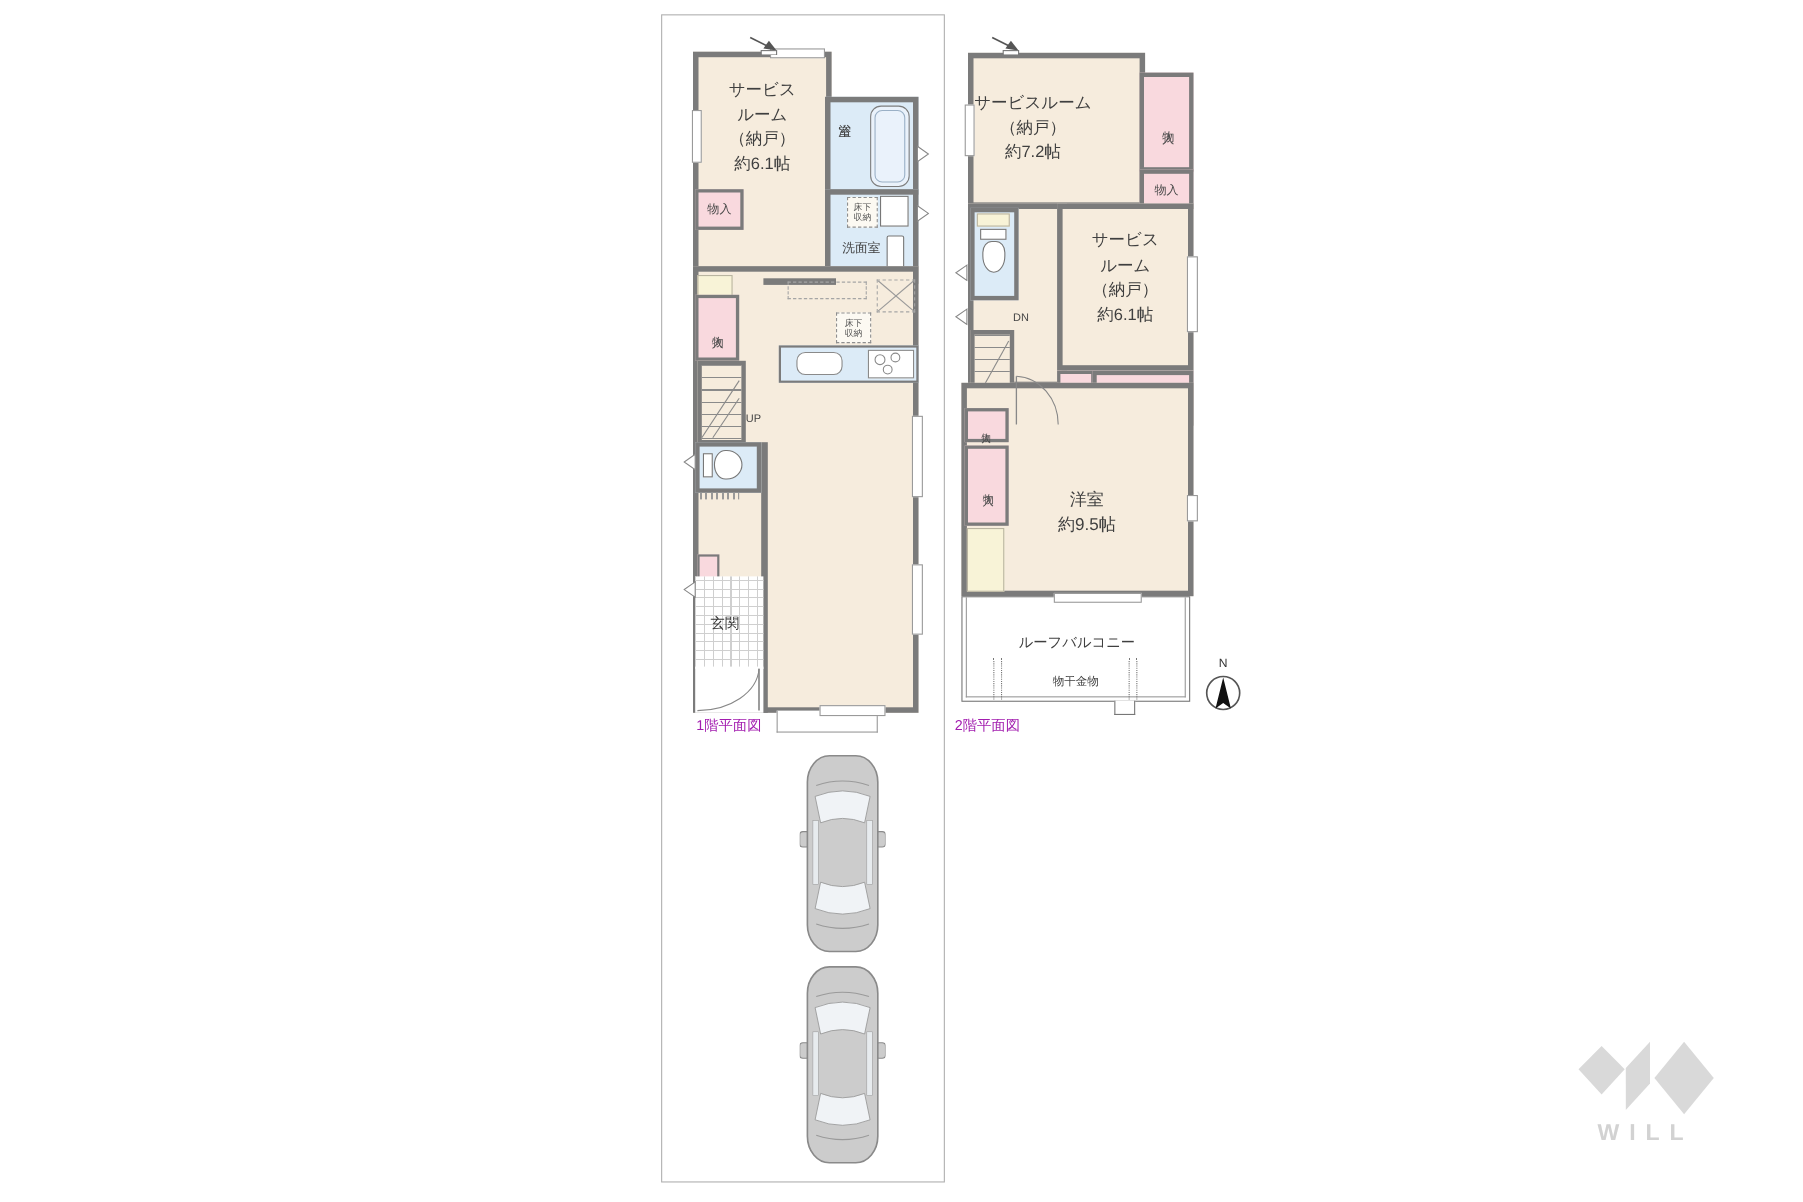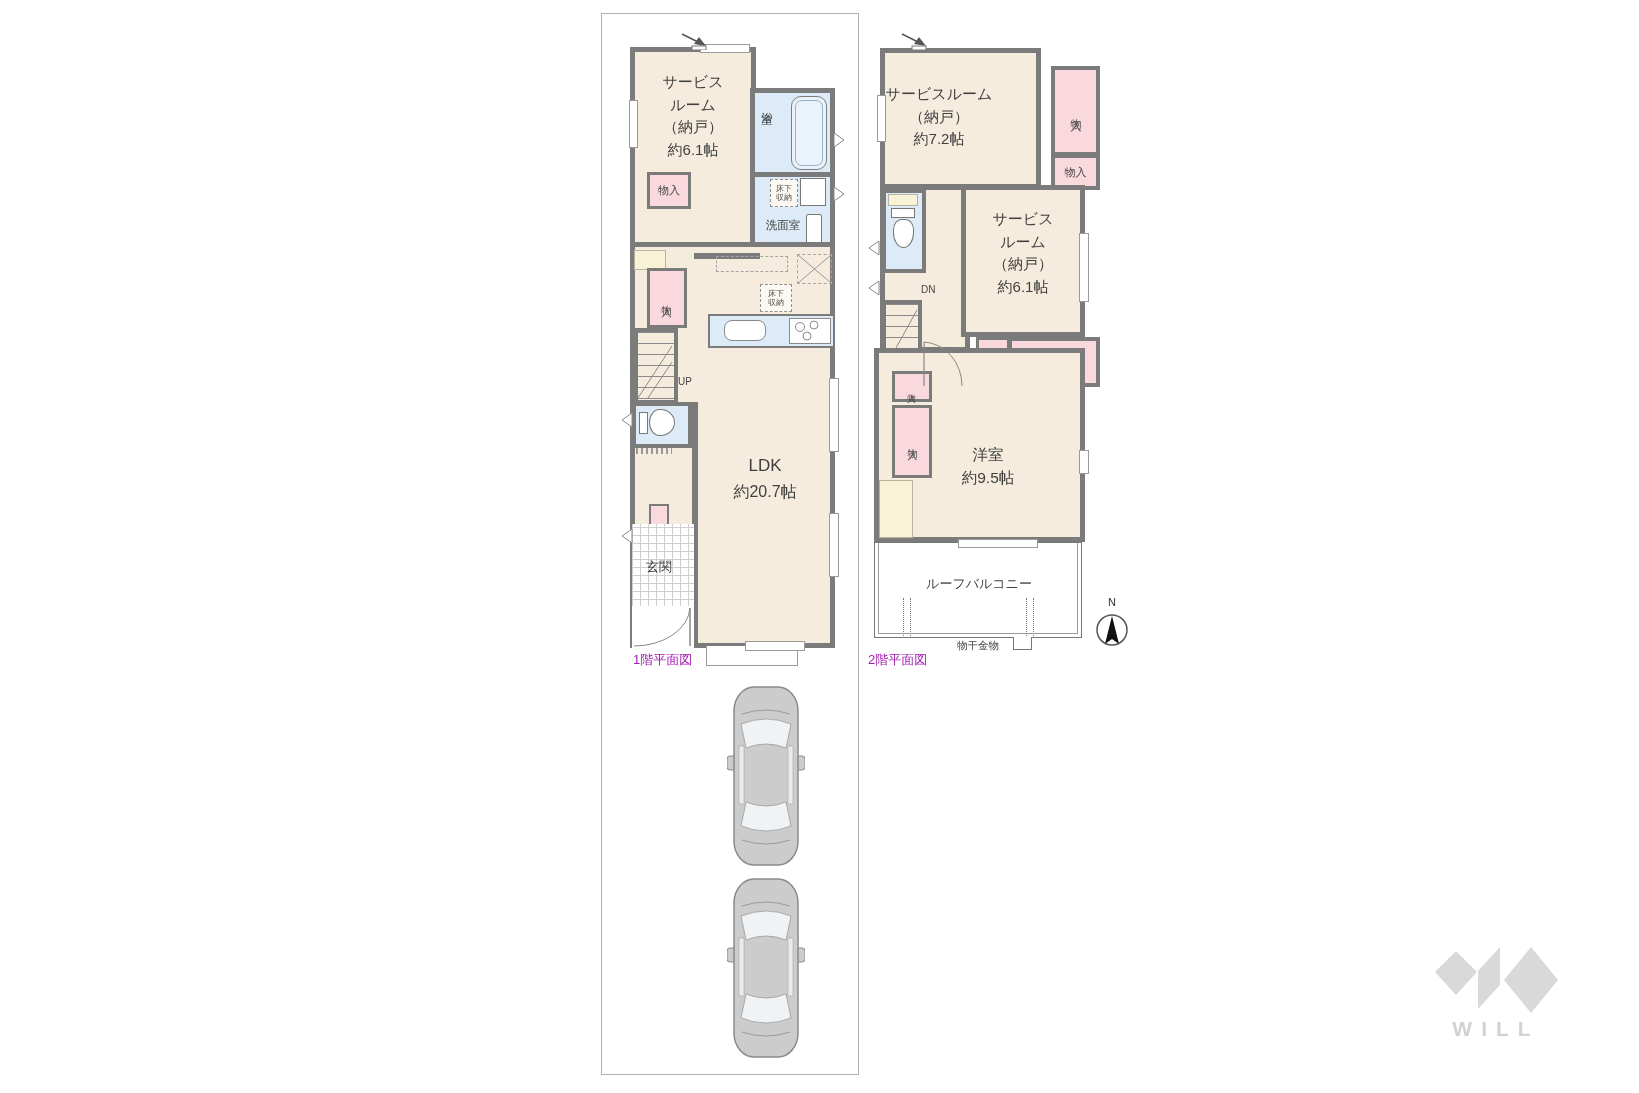--- a/index.html
+++ b/index.html
@@ -2,21 +2,21 @@
 <html><head>
 <meta charset="utf-8">
 <style>
   html,body{margin:0;padding:0;background:#fff;}
   #canvas{position:relative;width:1639px;height:1093px;background:#fff;overflow:hidden;
           font-family:"Liberation Sans","DejaVu Sans",sans-serif;color:#3f3f3f;}
   .abs{position:absolute;box-sizing:border-box;}
   .room{position:absolute;box-sizing:border-box;border:5px solid #7b7b7b;background:#f6ecdd;}
   .wet{background:#dcebf7;}
   .closet{position:absolute;box-sizing:border-box;border:3px solid #7b7b7b;background:#f9d9de;
-          display:flex;align-items:center;justify-content:center;font-size:11px;color:#4a4a4a;margin-left:15px;}
+          display:flex;align-items:center;justify-content:center;font-size:11px;color:#4a4a4a;}
   .vtext{writing-mode:vertical-rl;text-orientation:upright;letter-spacing:1px;}
   .rlabel{position:absolute;display:flex;flex-direction:column;align-items:center;justify-content:center;
           text-align:center;color:#3f3f3f;line-height:1.5;font-size:15px;}
   .tinybox{position:absolute;box-sizing:border-box;border:1.5px dashed #8f8f8f;background:#fcf9f2;
            display:flex;flex-direction:column;align-items:center;justify-content:center;
            font-size:8px;line-height:1.15;color:#555;}
   .wall{position:absolute;background:#7b7b7b;}
   .window{position:absolute;background:#fff;border:1px solid #9a9a9a;}
   .stairs{position:absolute;box-sizing:border-box;background-color:#f6ecdd;
           background-image:repeating-linear-gradient(to bottom,#8a8a8a 0 1px,transparent 1px 11px);
@@ -112,24 +112,20 @@
     <span>収納</span>
   </div>
   <div class="dashline" style="left:797px;top:254px;width:35px;height:30px;">
     <svg width="33" height="28">
       <line x1="0" y1="0" x2="33" y2="28" stroke="#999" stroke-width="1"></line>
       <line x1="33" y1="0" x2="0" y2="28" stroke="#999" stroke-width="1"></line>
     </svg>
   </div>
   <div class="dashline" style="left:716px;top:256px;width:72px;height:16px;"></div>
 
-  <div class="rlabel" style="left:695px;top:450px;width:140px;height:56px;font-size:17px;line-height:1.6;">
-    <div>LDK</div>
-    <div style="font-size:16px;">約20.7帖</div>
-  </div>
 
   <div class="abs" style="left:706px;top:646px;width:92px;height:20px;background:#fff;border:1.5px solid #999;border-top:none;"></div>
 
   <div class="window" style="left:629px;top:100px;width:7px;height:46px;"></div>
   <div class="window" style="left:700px;top:44px;width:48px;height:7px;"></div>
   <div class="window" style="left:829px;top:378px;width:8px;height:72px;"></div>
   <div class="window" style="left:829px;top:513px;width:8px;height:62px;"></div>
   <div class="window" style="left:745px;top:641px;width:58px;height:8px;"></div>
   <svg class="abs" style="left:833px;top:132px;" width="12" height="16">
     <polygon points="1,1 11,8 1,15" fill="#fff" stroke="#888" stroke-width="1"></polygon>
@@ -205,21 +201,21 @@
   </div>
   <svg class="abs" style="left:922px;top:340px;" width="42" height="48">
     <path d="M2,2 A40,44 0 0 1 40,46" fill="none" stroke="#888" stroke-width="1"></path>
     <line x1="2" y1="2" x2="2" y2="46" stroke="#888" stroke-width="1.2"></line>
   </svg>
 
   <div class="abs" style="left:874px;top:542px;width:208px;height:96px;background:#fff;border:1.5px solid #777;">
     <div class="abs" style="left:3px;right:3px;top:0;bottom:3px;border:1px solid #999;border-top:none;"></div>
   </div>
   <div class="abs" style="left:904px;top:575px;width:150px;text-align:center;font-size:13px;">ルーフバルコニー</div>
-  <div class="abs" style="left:938px;top:613px;width:80px;text-align:center;font-size:10.5px;margin-top:26px;">物干金物</div>
+  <div class="abs" style="left:938px;top:613px;width:80px;text-align:center;font-size:10.5px;">物干金物</div>
   <div class="dotpost" style="left:903px;top:598px;width:8px;height:38px;"></div>
   <div class="dotpost" style="left:1026px;top:598px;width:8px;height:38px;"></div>
   <div class="abs" style="left:1013px;top:637px;width:19px;height:13px;background:#fff;border:1.5px solid #777;border-top:none;"></div>
 
   <div class="window" style="left:877px;top:95px;width:7px;height:45px;"></div>
   <div class="window" style="left:1079px;top:233px;width:8px;height:67px;"></div>
   <div class="window" style="left:1079px;top:450px;width:8px;height:22px;"></div>
   <div class="window" style="left:958px;top:539px;width:78px;height:7px;"></div>
   <svg class="abs" style="left:868px;top:240px;" width="12" height="16">
     <polygon points="11,1 1,8 11,15" fill="#fff" stroke="#888" stroke-width="1"></polygon>

